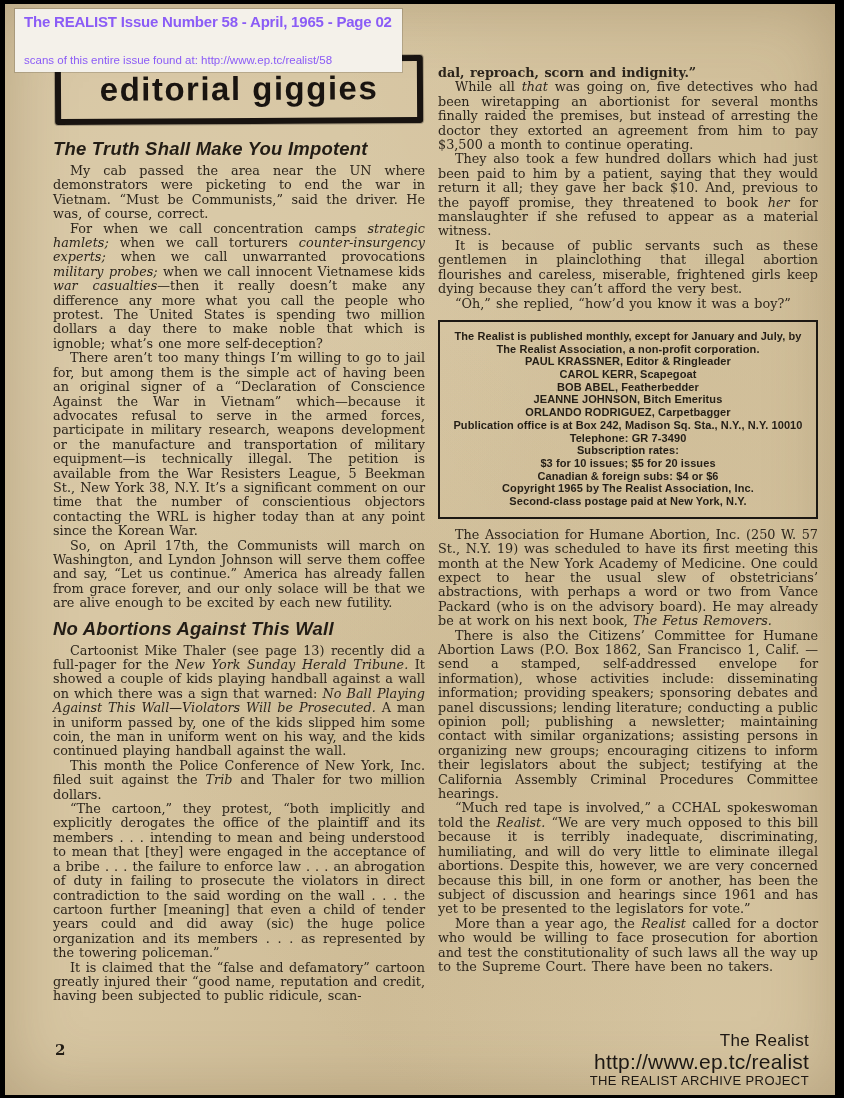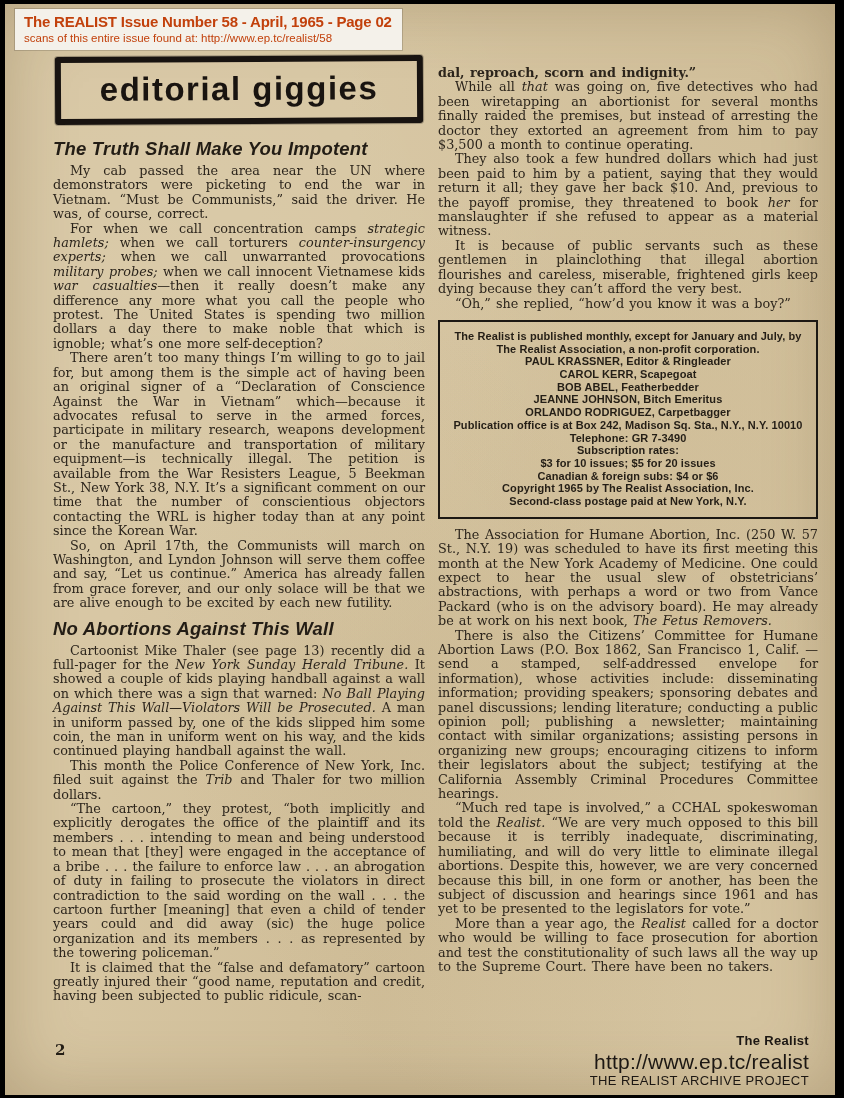--- a/index.html
+++ b/index.html
@@ -7,24 +7,24 @@
         font-family:"DejaVu Serif",serif;}
   .paper{position:absolute;left:5px;top:4px;right:9px;bottom:3px;
          background-color:#d7c6a2;
          background-image:
            radial-gradient(ellipse at 18% 25%, rgba(255,255,255,.07), transparent 45%),
            radial-gradient(ellipse at 78% 60%, rgba(125,95,45,.08), transparent 55%),
            radial-gradient(ellipse at 45% 92%, rgba(125,95,45,.09), transparent 50%),
            radial-gradient(ellipse at 92% 10%, rgba(125,95,45,.07), transparent 40%);
          box-shadow: inset 0 0 70px rgba(95,70,32,.28);}
   .scan-label{position:absolute;left:10px;top:5px;background:#f4f1ea;
-              padding:4px 10px 5px 9px;color:#c2410c;
+              padding:4px 10px 5px 9px;color:#8b5cf6;
               font-family:"Liberation Sans",sans-serif;box-shadow:0 0 0 1px rgba(0,0,0,.15);}
   .scan-label .l1{font-size:15px;font-weight:bold;letter-spacing:-0.2px;line-height:18px;}
-  .scan-label .l2{font-size:11.5px;line-height:14px;}
+  .scan-label .l2{font-size:11.5px;line-height:14px;margin-top:22px;}
   .columns{position:absolute;left:48px;top:0;right:17px;bottom:0;display:flex;gap:13px;}
   .col{color:#2c251c;font-size:12.8px;line-height:14.4px;text-align:justify;}
   .col-left{width:372px;padding-top:52px;}
   .col-right{flex:1;padding-top:62px;}
   .giggies{border:6px solid #181310;border-radius:3px;transform:rotate(-0.3deg);
            margin:0 2px 14px 2px;padding:10px 4px 12px;text-align:center;
            box-shadow:0 0 0 1px rgba(24,19,16,.25);}
   .giggies-text{font-family:"Liberation Sans",sans-serif;font-weight:800;font-size:33px;
                 letter-spacing:1.5px;color:#191410;line-height:34px;}
   .sec-heading{font-family:"Liberation Sans",sans-serif;font-weight:bold;font-style:italic;
@@ -34,21 +34,21 @@
   .para.noind{text-indent:0;}
   .it{font-style:italic;}
   .bd{font-weight:bold;}
   .info-box{border:2px solid #1c1813;margin:9px 0 9px;padding:8px 8px 9px;
             font-family:"Liberation Sans",sans-serif;font-weight:bold;font-size:11px;
             line-height:12.7px;text-align:center;color:#241e16;letter-spacing:.1px;}
   .page-number{position:absolute;left:50px;bottom:36px;font-weight:bold;font-size:15px;
                color:#231d15;font-family:"DejaVu Serif",serif;}
   .footer{position:absolute;right:26px;bottom:7px;text-align:right;color:#1c1713;
           font-family:"Liberation Sans",sans-serif;}
-  .footer .f-title{font-weight:bold;font-size:13px;line-height:18px;letter-spacing:.3px;}
+  .footer .f-title{font-weight:normal;font-size:17px;line-height:18px;letter-spacing:.3px;}
   .footer .f-url{font-size:21px;line-height:23px;letter-spacing:.2px;}
   .footer .f-project{font-size:13px;line-height:15px;letter-spacing:.4px;}
 </style>
 </head>
 <body>
 
 <div class="page">
   <div class="paper">
 
     <div class="columns">

